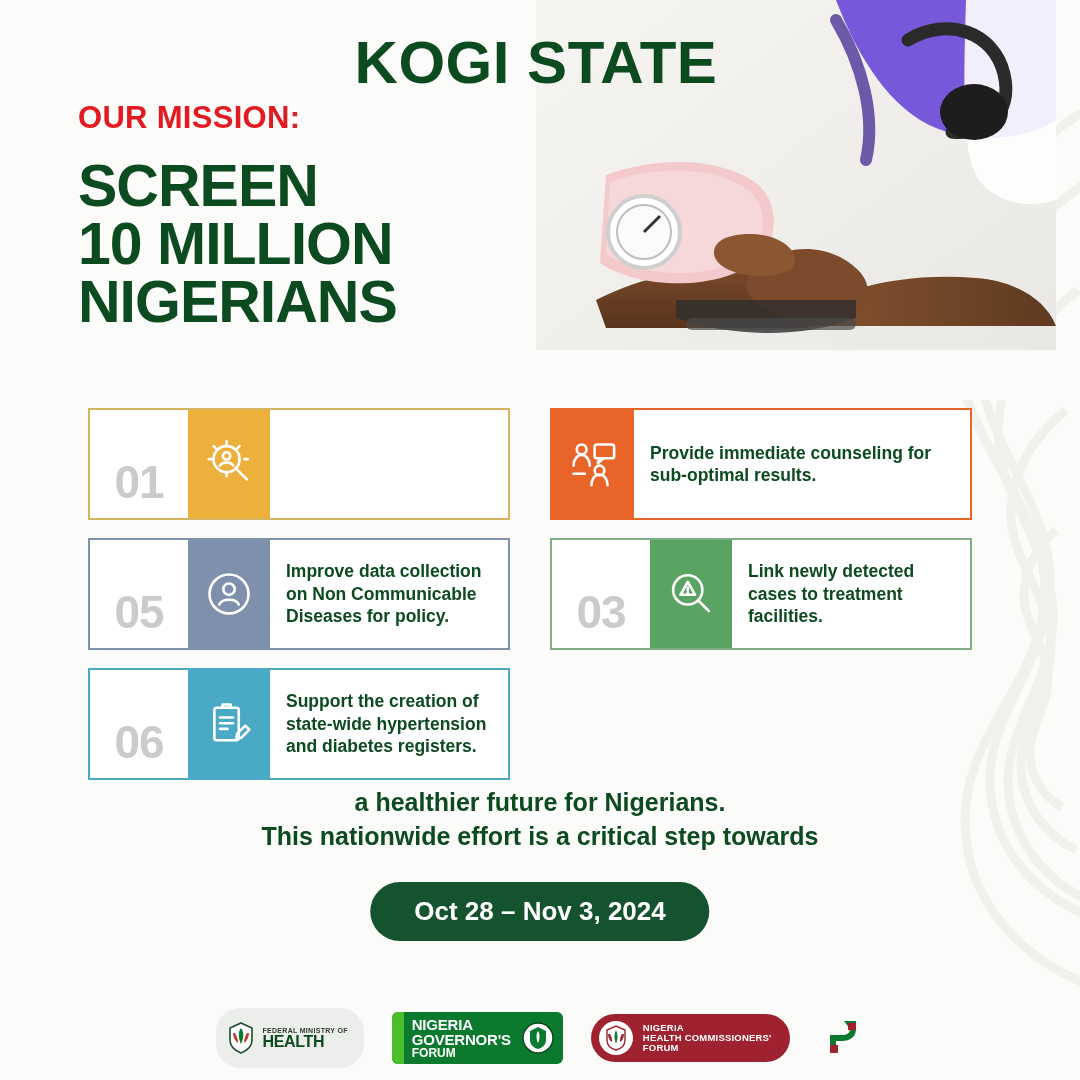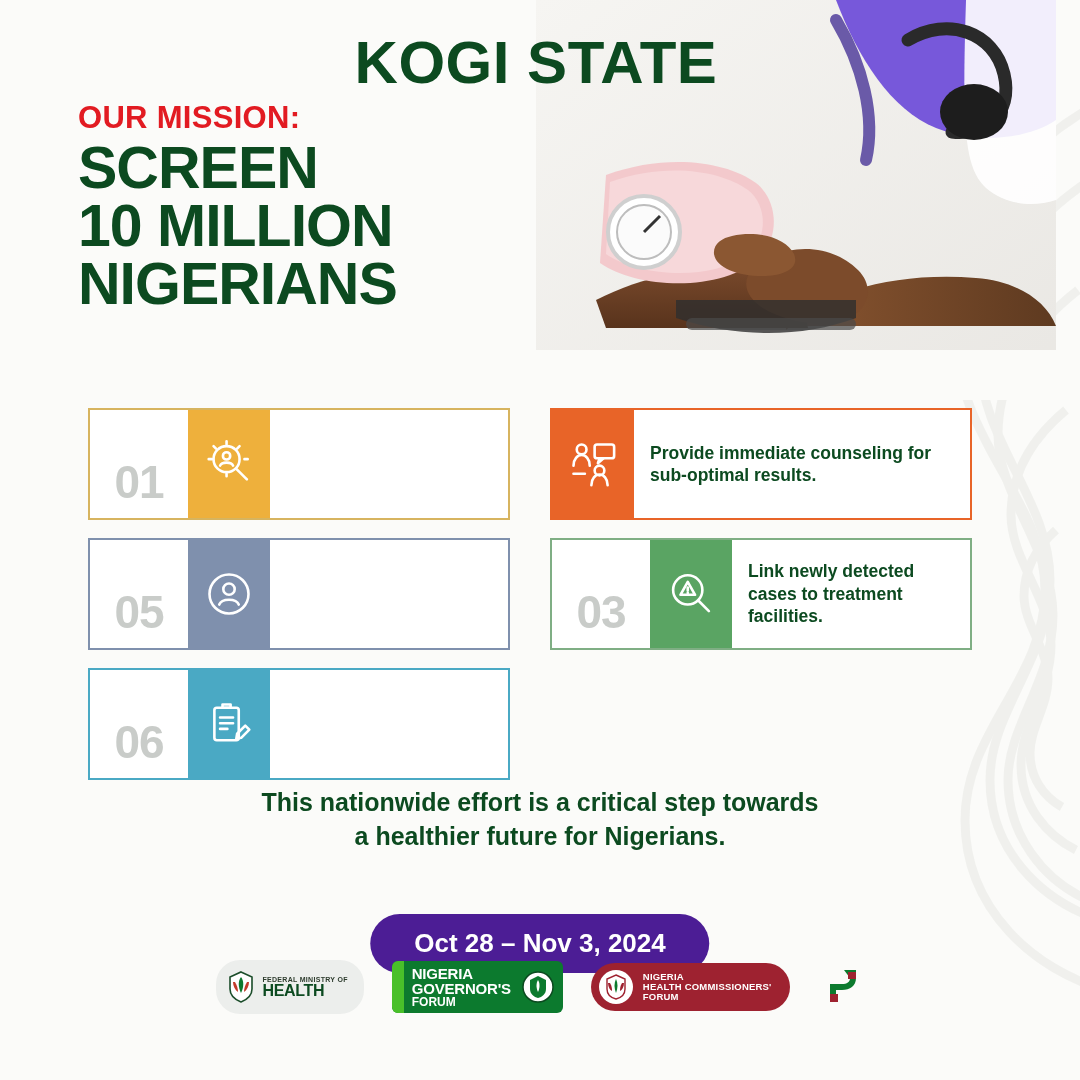--- a/index.html
+++ b/index.html
@@ -40,21 +40,21 @@
   .mission-block {
     position: absolute;
     left: 78px; top: 100px;
     z-index: 6;
   }
   .mission-label {
     font-size: 31px;
     font-weight: 800;
     color: #e21b22;
     letter-spacing: .3px;
-    margin-bottom: 4px;
+    margin-bottom: 22px;
   }
   .mission-lines {
     font-size: 59px;
     font-weight: 800;
     line-height: 0.98;
     color: #0c4a20;
     letter-spacing: -1px;
   }
   .mission-lines div { white-space: nowrap; }
 
@@ -122,50 +122,50 @@
     left: 0; right: 0; top: 786px;
     text-align: center;
     font-size: 25px;
     font-weight: 800;
     line-height: 1.35;
     color: #0c4a20;
     z-index: 6;
   }
   .date-pill {
     position: absolute;
-    left: 50%; top: 914px;
+    left: 50%; top: 882px;
     transform: translateX(-50%);
-    background: #4c1d95;
+    background: #14532d;
     color: #ffffff;
     font-size: 26px;
     font-weight: 800;
     padding: 14px 44px;
     border-radius: 40px;
     z-index: 6;
     white-space: nowrap;
   }
 
   
   .logos {
     position: absolute;
     left: 0; right: 0; top: 960px;
     display: flex;
     align-items: center;
     justify-content: center;
     gap: 28px;
     z-index: 6;
   }
-  .logo { display: flex; align-items: center; }
+  .logo { display: flex; align-items: center; margin-top: 48px; }
 
   .logo-health {
     background: #eceeec;
     border-radius: 24px;
     padding: 6px 16px 6px 8px;
     display: flex; align-items: center; gap: 4px;
-    height: 54px;
+    height: 60px;
   }
   .logo-health .lbl { line-height: 1; }
   .logo-health .lbl .sm { font-size: 7px; font-weight: 700; color: #2e3c2e; letter-spacing: .3px; }
   .logo-health .lbl .bg { font-size: 16px; font-weight: 800; color: #0c4a20; letter-spacing: -.3px; }
 
   .logo-gov {
     height: 52px; display: flex; align-items: center;
     border-radius: 6px; overflow: hidden;
     background: #0c7a2e;
   }
@@ -292,20 +292,21 @@
 
     <div class="card" style="border-color:#7f90ad">
       <div class="num">05</div>
       <div class="ico" style="background:#7f90ad">
         <svg viewBox="0 0 64 64" fill="none" stroke="#ffffff" stroke-width="3.2" stroke-linecap="round">
           <circle cx="32" cy="32" r="24"></circle>
           <circle cx="32" cy="26" r="7"></circle>
           <path d="M20 45c3-8 21-8 24 0"></path>
         </svg>
       </div>
+      <div class="txt">Improve data collection on Non Communicable Diseases for policy.</div>
     </div>
 
     <div class="card" style="border-color:#7fae84">
       <div class="num">03</div>
       <div class="ico" style="background:#5aa463">
         <svg viewBox="0 0 64 64" fill="none" stroke="#ffffff" stroke-width="3.2" stroke-linecap="round" stroke-linejoin="round">
           <circle cx="28" cy="27" r="18"></circle>
           <path d="M28 17l9 16H19z"></path>
           <path d="M28 24v4M28 30.5v.5"></path>
           <path d="M41 40l13 13"></path>
@@ -317,27 +318,28 @@
     <div class="card" style="border-color:#4aa9c4">
       <div class="num">06</div>
       <div class="ico" style="background:#4aa9c4">
         <svg viewBox="0 0 64 64" fill="none" stroke="#ffffff" stroke-width="3.2" stroke-linecap="round" stroke-linejoin="round">
           <rect x="14" y="12" width="30" height="40" rx="3"></rect>
           <path d="M24 12V8h10v4z"></path>
           <path d="M21 24h16M21 31h16M21 38h9"></path>
           <path d="M42 44l10-10 5 5-10 10-6 1z"></path>
         </svg>
       </div>
+      <div class="txt">Support the creation of state-wide hypertension and diabetes registers.</div>
     </div>
 
   </div>
 
   <div class="tagline">
+    <div>a healthier future for Nigerians.</div>
     <div>This nationwide effort is a critical step towards</div>
-    <div>a healthier future for Nigerians.</div>
   </div>
 
   <div class="date-pill">Oct 28 – Nov 3, 2024</div>
 
   <div class="logos">
 
     <div class="logo">
       <div class="logo-health">
         <svg width="34" height="34" viewBox="0 0 34 34">
           <path d="M17 2l11 5v12c0 7-6 11-11 13C12 30 6 26 6 19V7z" fill="#ffffff" stroke="#1b4d2a" stroke-width="1.6"></path>

